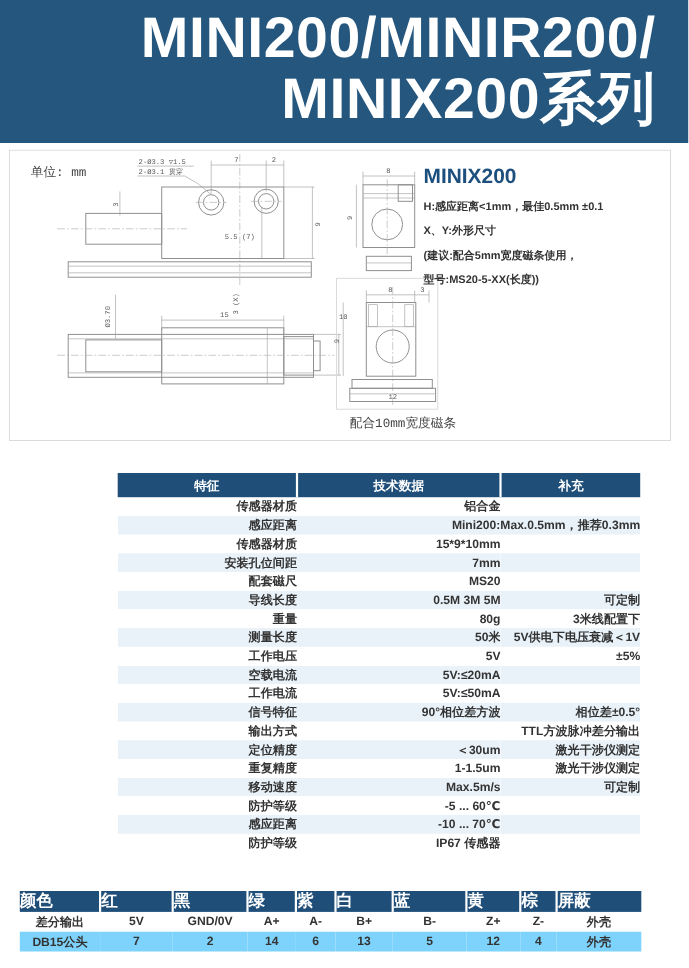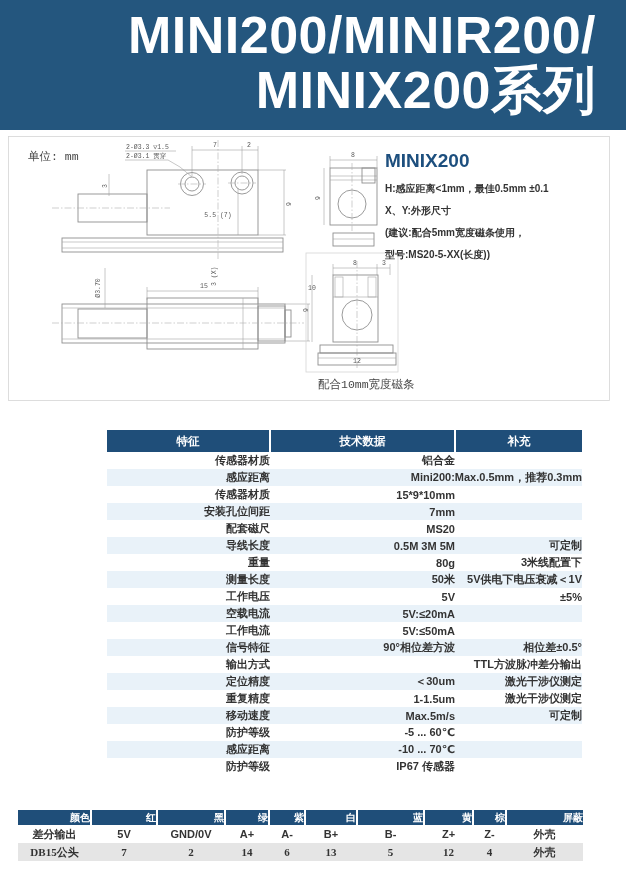--- a/index.html
+++ b/index.html
@@ -33,25 +33,25 @@
   .spec th{background:#1f4e79;color:#fff;font-size:11.5px;font-weight:bold;height:22px;
            border-left:2px solid #fff;text-align:center;padding:0;margin-top:42px;}
   .spec th:first-child{border-left:none;}
   .spec td{height:17px;padding:0;font-weight:600;color:#333;text-align:right;overflow:hidden;white-space:nowrap;}
   .spec td.feature{text-align:right;padding-left:56px;}
   .spec tbody tr:nth-child(even){background:#e9f2f9;}
 
   
   .wire-wrap{position:absolute;left:18px;top:810px;}
   .wire{width:565px;font-size:11px;}
-  .wire th{background:#1f4e79;color:#fff;font-size:10px;font-weight:bold;height:15px;
-           border-left:2px solid #fff;text-align:right;padding:0;}
+  .wire th{background:#1f4e79;color:#fff;font-size:15px;font-weight:bold;height:15px;
+           border-left:2px solid #fff;text-align:left;padding:0;}
   .wire th:first-child{border-left:none;}
   .wire td{height:18px;padding:0;text-align:center;font-weight:600;color:#333;white-space:nowrap;}
-  .wire tbody tr:nth-child(2){background:#e5e5e5;font-family:Liberation Serif, serif;}
+  .wire tbody tr:nth-child(2){background:#7dd3fc;}
 </style>
 </head>
 <body>
 
 <div id="page">
 
   <div class="banner">
     <div class="t">MINI200/MINIR200/</div>
     <div class="t">MINIX200系列</div>
   </div>

